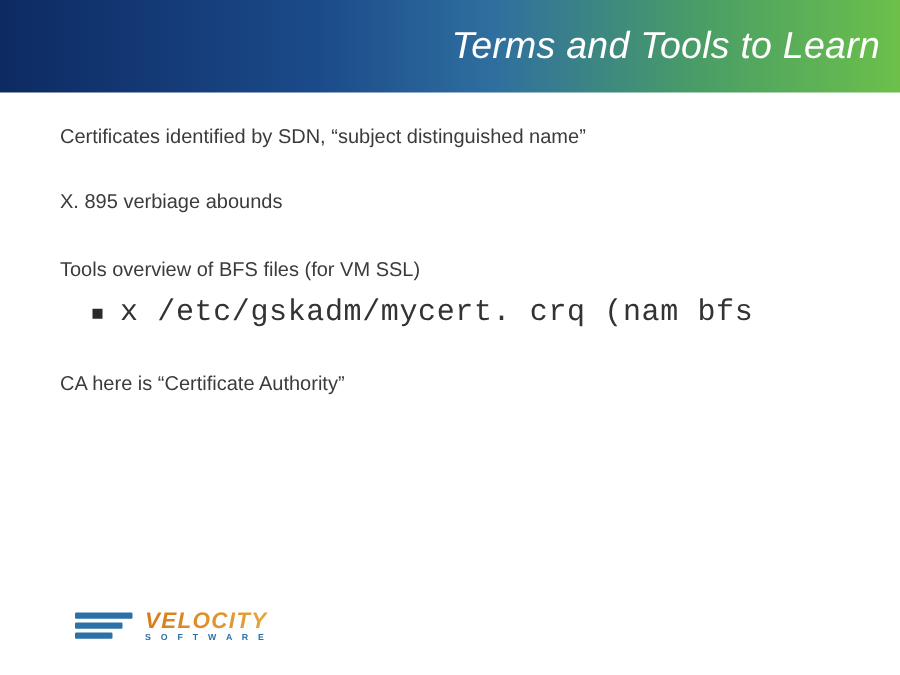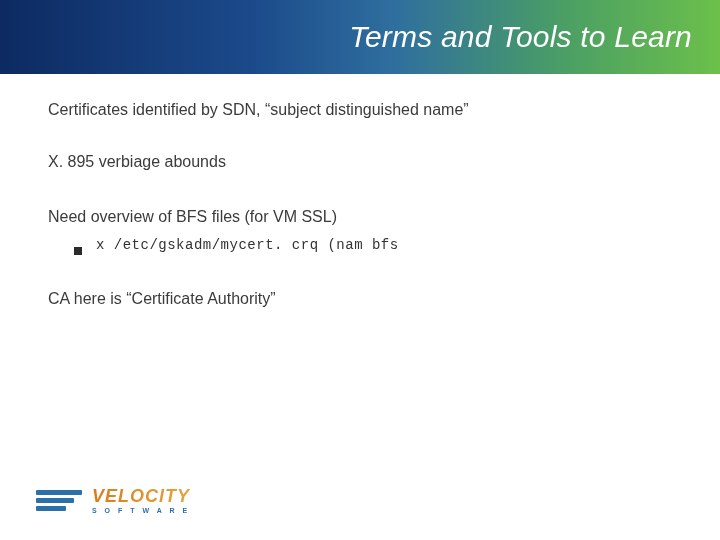--- a/index.html
+++ b/index.html
@@ -4,38 +4,38 @@
 <style>
   * { margin: 0; padding: 0; box-sizing: border-box; }
   html, body { width: 720px; height: 540px; font-family: Arial, Helvetica, sans-serif; background: #fff; overflow: hidden; }
 
   .slide { width: 720px; height: 540px; position: relative; }
 
   .title-bar {
     width: 720px; height: 74px;
     background: linear-gradient(90deg, #0d2a62 0%, #1b4a8a 35%, #2f6f9f 55%, #4a9e65 78%, #6cc04a 100%);
     display: flex; align-items: center; justify-content: flex-end;
-    padding-right: 28px;
+    padding-right: 16px;
   }
   .title-text {
     color: #ffffff; font-size: 30px; font-style: italic; font-weight: 400;
     letter-spacing: 0.2px;
   }
 
   .content { position: absolute; left: 48px; top: 100px; right: 30px; color: #3b3b3b; }
   .item { font-size: 16px; line-height: 1.28; margin-bottom: 30px; }
   .item:nth-child(1){ margin-bottom: 32px; }
   .item:nth-child(2){ margin-bottom: 34px; }
   .item:nth-child(3){ margin-bottom: 10px; }
 
   .sub { margin-left: 26px; margin-bottom: 34px; display: flex; align-items: flex-start; gap: 14px; }
   .bullet { width: 8px; height: 8px; background: #2b2b2b; margin-top: 10px; flex: 0 0 auto; }
-  .code { font-family: "Courier New", Courier, monospace; font-size: 14px; letter-spacing: 0.5px; color: #333; }
+  .code { font-family: "Courier New", Courier, monospace; font-size: 24px; letter-spacing: 0.5px; color: #333; }
 
-  .logo { position: absolute; left: 36px; bottom: 26px; display: flex; align-items: center; gap: 10px; }
+  .logo { position: absolute; left: 60px; bottom: 26px; display: flex; align-items: center; gap: 10px; }
   .logo-mark { display: flex; flex-direction: column; gap: 3px; }
   .bar { height: 5px; background: #2b71a8; border-radius: 1px; }
   .bar.b1 { width: 46px; }
   .bar.b2 { width: 38px; }
   .bar.b3 { width: 30px; }
   .logo-text { display: flex; flex-direction: column; line-height: 1; }
   .logo-main { font-family: Arial, sans-serif; font-size: 18px; font-weight: 700; font-style: italic; letter-spacing: 1px;
     background: linear-gradient(90deg, #d97a1a, #e4a63e); -webkit-background-clip: text; background-clip: text; color: transparent; }
   .logo-sub { font-size: 7px; letter-spacing: 3px; color: #2b71a8; margin-top: 2px; font-weight: 600; }
 </style>
@@ -44,21 +44,21 @@
 
 <div class="slide">
 
   <div class="title-bar">
     <div class="title-text">Terms and Tools to Learn</div>
   </div>
 
   <div class="content">
     <div class="item">Certificates identified by SDN, “subject distinguished name”</div>
     <div class="item">X. 895 verbiage abounds</div>
-    <div class="item">Need overview of BFS files (for VM SSL)</div>
+    <div class="item">Tools overview of BFS files (for VM SSL)</div>
     <div class="sub">
       <div class="bullet"></div>
       <div class="code">x /etc/gskadm/mycert. crq (nam bfs</div>
     </div>
     <div class="item">CA here is “Certificate Authority”</div>
   </div>
 
   <div class="logo">
     <div class="logo-mark">
       <div class="bar b1"></div>

